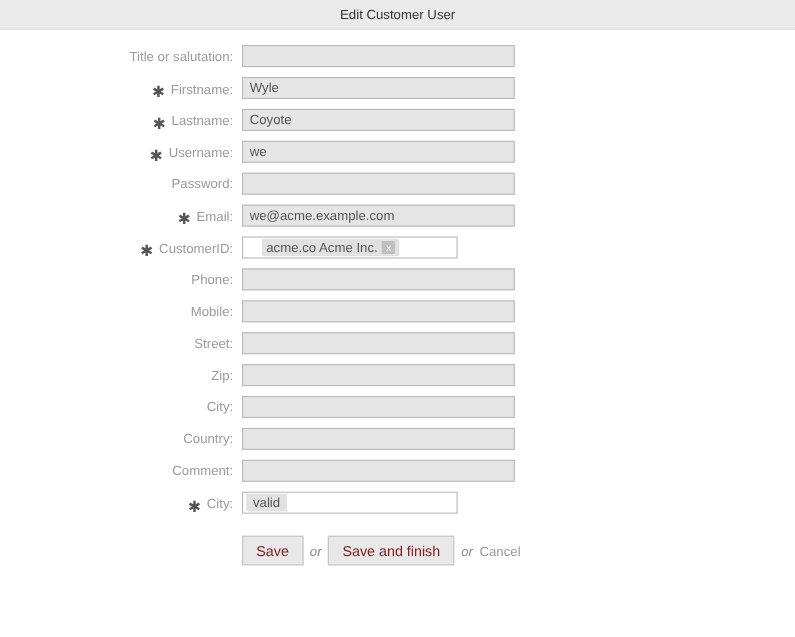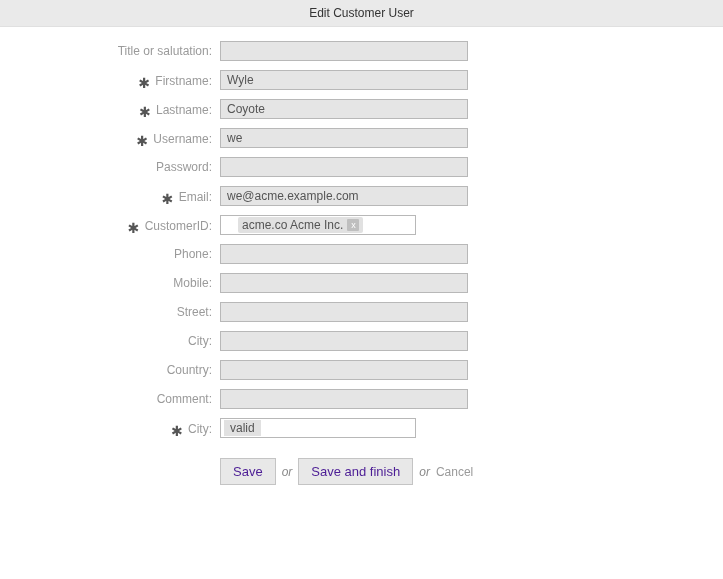--- a/index.html
+++ b/index.html
@@ -102,21 +102,21 @@
     font-size: 12px;
   }
   .button-row {
     margin-top: 20px;
     display: flex;
     align-items: center;
   }
   .btn {
     background: #e8e8e8;
     border: 1px solid #c4c4c4;
-    color: #4c1d95;
+    color: #7f1d1d;
     padding: 5px 12px;
     font-size: 13px;
     cursor: pointer;
     font-family: inherit;
   }
   .sep {
     margin: 0 6px;
     color: #888;
     font-size: 12px;
     font-style: italic;
@@ -205,20 +205,26 @@
       </div>
   </div>
 
   <div class="row">
     <div class="label-cell"><span>Street:</span></div>
     <div class="field-cell">
         <input class="text" type="text" value="" style="">
       </div>
   </div>
 
+  <div class="row">
+    <div class="label-cell"><span>Zip:</span></div>
+    <div class="field-cell">
+        <input class="text" type="text" value="" style="">
+      </div>
+  </div>
 
   <div class="row">
     <div class="label-cell"><span>City:</span></div>
     <div class="field-cell">
         <input class="text" type="text" value="" style="">
       </div>
   </div>
 
   <div class="row">
     <div class="label-cell"><span>Country:</span></div>

